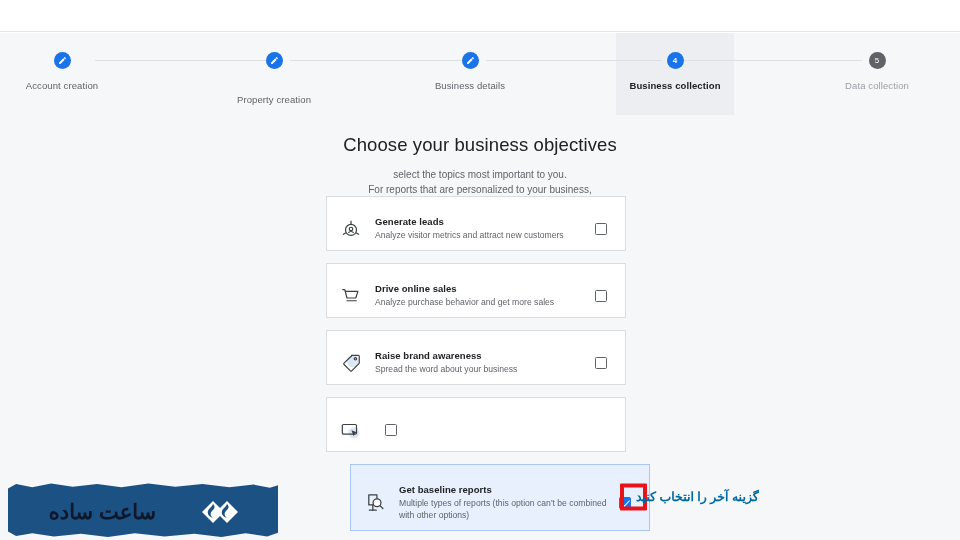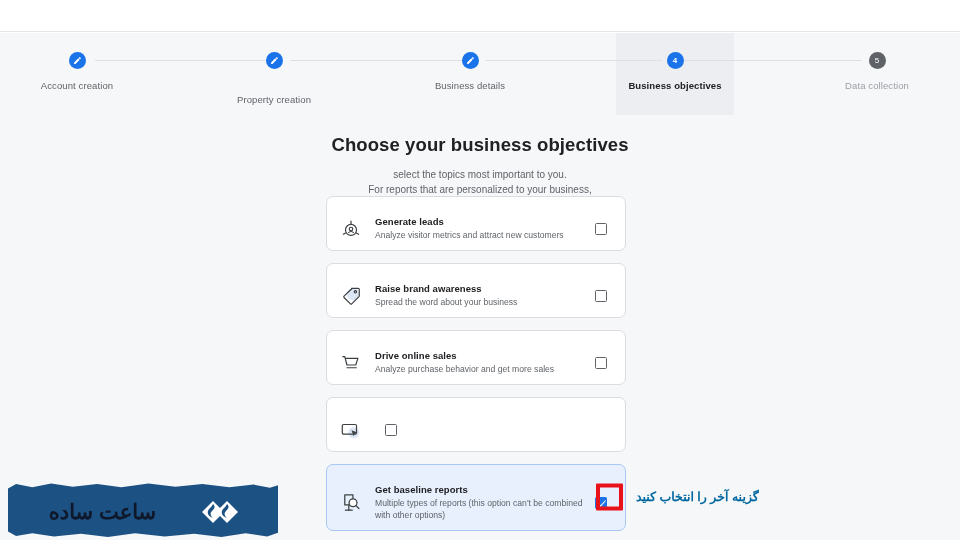--- a/index.html
+++ b/index.html
@@ -72,21 +72,21 @@
     top: 27px;
     height: 1px;
     background: #dcdfe3;
     z-index: 1;
   }
 
   
   .heading-wrap { text-align: center; margin-top: 19px; }
   .heading {
     font-size: 18.5px;
-    font-weight: bold;
+    font-weight: normal;
     color: #202124;
     letter-spacing: 0.1px;
     margin-top: 7px;
   }
   .subheading {
     margin-top: 12px;
     font-size: 10px;
     color: #5f6368;
     line-height: 1.45;
   }
@@ -97,30 +97,31 @@
     left: 326px;
     top: 163px;
     width: 300px;
   }
   .card {
     position: relative;
     width: 300px;
     min-height: 50px;
     background: #ffffff;
     border: 1px solid #dadce0;
-    border-radius: 7px;
+    border-radius: 0;
     margin-bottom: 12px;
     display: flex;
     align-items: center;
     padding: 19px 12px 8px 11px;
   }
   .card.selected {
     background: #e8f0fe;
     border: 1px solid #a9c7f5;
     min-height: 57px;
+    margin-left: 24px;
   }
   .card-icon {
     width: 26px; height: 26px;
     flex: 0 0 26px;
     display: flex; align-items: center; justify-content: center;
     margin-right: 11px;
     color: #3c4043;
   }
   .card-text { flex: 1 1 auto; min-width: 0; }
   .card-title {
@@ -233,21 +234,21 @@
   <div class="top-strip"></div>
 
   <div class="page">
 
     <div class="stepper">
       <div class="connector" style="left:95px;width:176px;"></div>
       <div class="connector" style="left:290px;width:176px;"></div>
       <div class="connector" style="left:486px;width:176px;"></div>
       <div class="connector" style="left:682px;width:180px;"></div>
 
-      <div class="step" style="left:18px;">
+      <div class="step" style="left:3px;">
         <div class="step-dot done">
           <svg width="9" height="9" viewBox="0 0 24 24" fill="#ffffff">
               <path d="M3 17.25V21h3.75L17.81 9.94l-3.75-3.75L3 17.25zM20.71 7.04a1 1 0 000-1.41l-2.34-2.34a1 1 0 00-1.41 0l-1.83 1.83 3.75 3.75 1.83-1.83z"></path>
             </svg>
         </div>
         <div class="step-label">Account creation</div>
       </div>
 
       <div class="step" style="left:215px;gap:14px;">
         <div class="step-dot done">
@@ -262,21 +263,21 @@
         <div class="step-dot done">
           <svg width="9" height="9" viewBox="0 0 24 24" fill="#ffffff">
               <path d="M3 17.25V21h3.75L17.81 9.94l-3.75-3.75L3 17.25zM20.71 7.04a1 1 0 000-1.41l-2.34-2.34a1 1 0 00-1.41 0l-1.83 1.83 3.75 3.75 1.83-1.83z"></path>
             </svg>
         </div>
         <div class="step-label">Business details</div>
       </div>
 
       <div class="step active" style="left:616px;">
         <div class="step-dot current">4</div>
-        <div class="step-label">Business objectives</div>
+        <div class="step-label">Business collection</div>
       </div>
 
       <div class="step todo" style="left:818px;">
         <div class="step-dot todo">5</div>
         <div class="step-label">Data collection</div>
       </div>
     </div>
 
     <div class="heading-wrap">
       <div class="heading">Choose your business objectives</div>
@@ -299,43 +300,43 @@
         </div>
         <div class="card-text">
           <div class="card-title">Generate leads</div>
           <div class="card-desc">Analyze visitor metrics and attract new customers</div>
         </div>
         <div class="checkbox"></div>
       </div>
 
       <div class="card">
         <div class="card-icon">
+          <svg width="22" height="22" viewBox="0 0 24 24" fill="none" stroke="#3c4043" stroke-width="1.3" stroke-linecap="round" stroke-linejoin="round">
+            <path d="M3 5h2.2l2.4 9.2h9.6L19.5 7H6.2"></path>
+            <path d="M7.6 17.2h10.2"></path>
+          </svg>
+        </div>
+        <div class="card-text">
+          <div class="card-title">Drive online sales</div>
+          <div class="card-desc">Analyze purchase behavior and get more sales</div>
+        </div>
+        <div class="checkbox"></div>
+      </div>
+
+      <div class="card">
+        <div class="card-icon">
           <svg width="22" height="22" viewBox="0 0 24 24" fill="none" stroke="#3c4043" stroke-width="1.3" stroke-linejoin="round">
             <circle cx="14" cy="10" r="6.5" fill="#dce6f5" stroke="none"></circle>
             <path d="M12.6 3.6H20a1 1 0 011 1V12a1 1 0 01-.3.7l-7.9 7.9a1 1 0 01-1.4 0l-7-7a1 1 0 010-1.4l7.5-7.3a1 1 0 01.7-.3z"></path>
             <circle cx="16.8" cy="7.4" r="1.3"></circle>
           </svg>
         </div>
         <div class="card-text">
           <div class="card-title">Raise brand awareness</div>
           <div class="card-desc">Spread the word about your business</div>
-        </div>
-        <div class="checkbox"></div>
-      </div>
-
-      <div class="card">
-        <div class="card-icon">
-          <svg width="22" height="22" viewBox="0 0 24 24" fill="none" stroke="#3c4043" stroke-width="1.3" stroke-linecap="round" stroke-linejoin="round">
-            <path d="M3 5h2.2l2.4 9.2h9.6L19.5 7H6.2"></path>
-            <path d="M7.6 17.2h10.2"></path>
-          </svg>
-        </div>
-        <div class="card-text">
-          <div class="card-title">Drive online sales</div>
-          <div class="card-desc">Analyze purchase behavior and get more sales</div>
         </div>
         <div class="checkbox"></div>
       </div>
 
       <div class="card">
         <div class="card-icon">
           <svg width="22" height="22" viewBox="0 0 24 24" fill="none" stroke="#3c4043" stroke-width="1.3" stroke-linejoin="round">
             <circle cx="15" cy="15" r="6" fill="#dce6f5" stroke="none"></circle>
             <rect x="2.5" y="6" width="15.5" height="10.5" rx="1.4"></rect>
             <path d="M12.4 12.4l6.6 2.4-2.9 1.1-1.1 2.9-2.6-6.4z" fill="#3c4043" stroke="none"></path>

